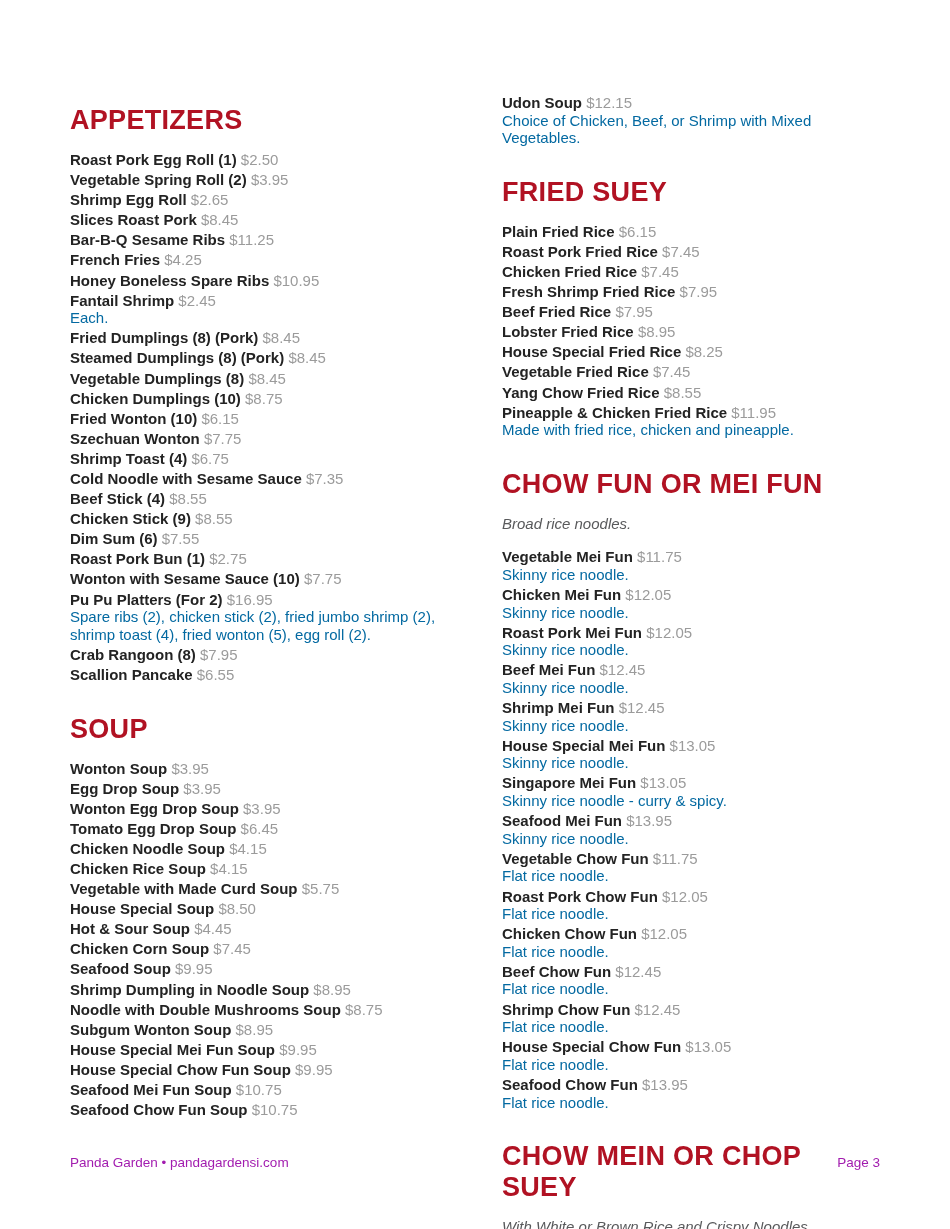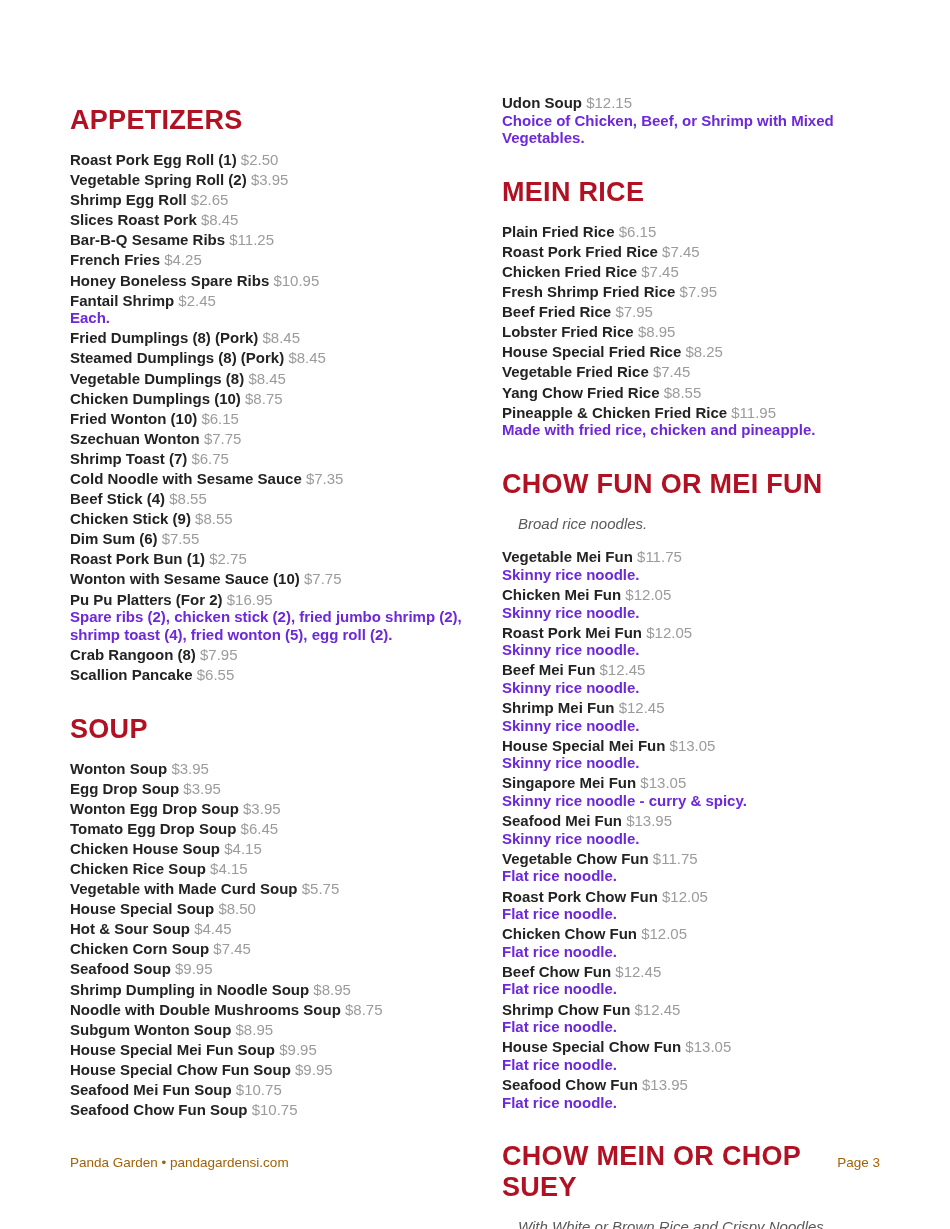--- a/index.html
+++ b/index.html
@@ -28,48 +28,48 @@
     letter-spacing: 0.3px;
     margin: 30px 0 15px 0;
   }
   .col .block:first-child .section-title { margin-top: 27px; }
   .col-right .block:first-child { margin-top: 16px; }
   .section-note {
     color: #58595b;
     font-style: italic;
     font-size: 15px;
     line-height: 17.5px;
-    margin: 0 0 16px 16px;
+    margin: 0 0 16px 0;
   }
   .menu-item {
     font-size: 15px;
     line-height: 17.6px;
     margin: 0 0 2.5px 0;
   }
   .item-name {
     font-weight: bold;
     color: #232323;
   }
   .item-price {
     font-weight: normal;
     color: #9b9b9b;
   }
   .item-desc {
-    font-weight: bold;
-    color: #6d28d9;
+    font-weight: normal;
+    color: #0369a1;
   }
   .page-footer {
     position: absolute;
     left: 70px;
     right: 70px;
     top: 1155px;
     display: flex;
     justify-content: space-between;
     align-items: flex-end;
-    color: #a16207;
+    color: #a21caf;
     font-size: 13.5px;
   }
 </style>
 </head>
 <body>
 
 <div class="page">
   <div class="columns">
     <div class="col col-left" id="col-0">
         <div class="block">
@@ -111,21 +111,21 @@
           <div class="menu-item">
             <div class="item-line"><span class="item-name">Chicken Dumplings (10)</span> <span class="item-price">$8.75</span></div>
           </div>
           <div class="menu-item">
             <div class="item-line"><span class="item-name">Fried Wonton (10)</span> <span class="item-price">$6.15</span></div>
           </div>
           <div class="menu-item">
             <div class="item-line"><span class="item-name">Szechuan Wonton</span> <span class="item-price">$7.75</span></div>
           </div>
           <div class="menu-item">
-            <div class="item-line"><span class="item-name">Shrimp Toast (7)</span> <span class="item-price">$6.75</span></div>
+            <div class="item-line"><span class="item-name">Shrimp Toast (4)</span> <span class="item-price">$6.75</span></div>
           </div>
           <div class="menu-item">
             <div class="item-line"><span class="item-name">Cold Noodle with Sesame Sauce</span> <span class="item-price">$7.35</span></div>
           </div>
           <div class="menu-item">
             <div class="item-line"><span class="item-name">Beef Stick (4)</span> <span class="item-price">$8.55</span></div>
           </div>
           <div class="menu-item">
             <div class="item-line"><span class="item-name">Chicken Stick (9)</span> <span class="item-price">$8.55</span></div>
           </div>
@@ -157,21 +157,21 @@
           <div class="menu-item">
             <div class="item-line"><span class="item-name">Egg Drop Soup</span> <span class="item-price">$3.95</span></div>
           </div>
           <div class="menu-item">
             <div class="item-line"><span class="item-name">Wonton Egg Drop Soup</span> <span class="item-price">$3.95</span></div>
           </div>
           <div class="menu-item">
             <div class="item-line"><span class="item-name">Tomato Egg Drop Soup</span> <span class="item-price">$6.45</span></div>
           </div>
           <div class="menu-item">
-            <div class="item-line"><span class="item-name">Chicken House Soup</span> <span class="item-price">$4.15</span></div>
+            <div class="item-line"><span class="item-name">Chicken Noodle Soup</span> <span class="item-price">$4.15</span></div>
           </div>
           <div class="menu-item">
             <div class="item-line"><span class="item-name">Chicken Rice Soup</span> <span class="item-price">$4.15</span></div>
           </div>
           <div class="menu-item">
             <div class="item-line"><span class="item-name">Vegetable with Made Curd Soup</span> <span class="item-price">$5.75</span></div>
           </div>
           <div class="menu-item">
             <div class="item-line"><span class="item-name">House Special Soup</span> <span class="item-price">$8.50</span></div>
           </div>
@@ -208,21 +208,21 @@
         </div>
       </div>
     <div class="col col-right" id="col-1">
         <div class="block">
           <div class="menu-item">
             <div class="item-line"><span class="item-name">Udon Soup</span> <span class="item-price">$12.15</span></div>
             <div class="item-desc">Choice of Chicken, Beef, or Shrimp with Mixed Vegetables.</div>
           </div>
         </div>
         <div class="block">
-          <h2 class="section-title">MEIN RICE</h2>
+          <h2 class="section-title">FRIED SUEY</h2>
           <div class="menu-item">
             <div class="item-line"><span class="item-name">Plain Fried Rice</span> <span class="item-price">$6.15</span></div>
           </div>
           <div class="menu-item">
             <div class="item-line"><span class="item-name">Roast Pork Fried Rice</span> <span class="item-price">$7.45</span></div>
           </div>
           <div class="menu-item">
             <div class="item-line"><span class="item-name">Chicken Fried Rice</span> <span class="item-price">$7.45</span></div>
           </div>
           <div class="menu-item">

